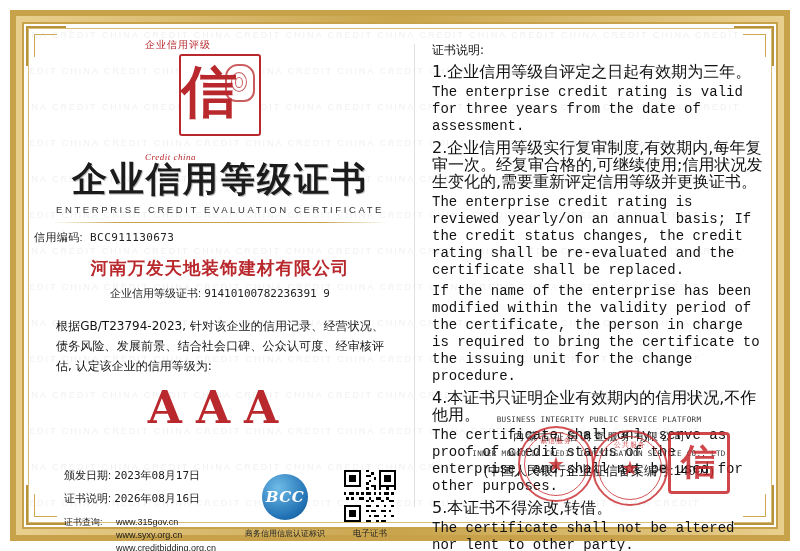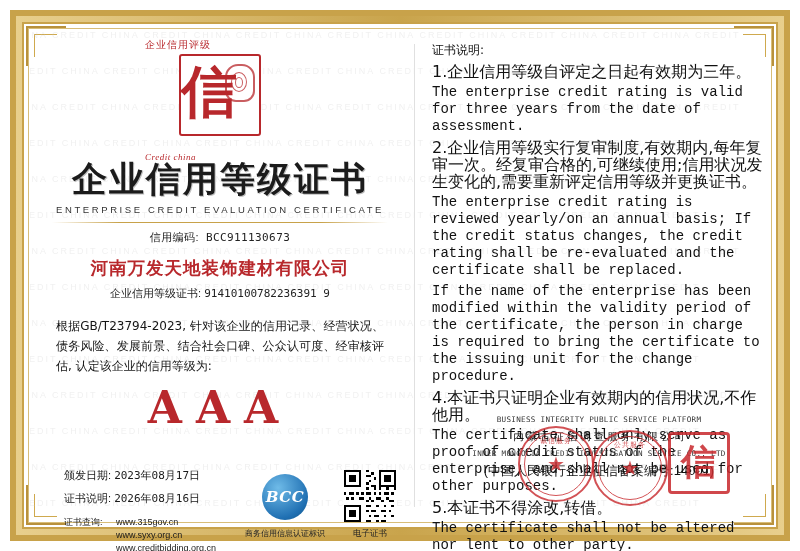--- a/index.html
+++ b/index.html
@@ -123,21 +123,21 @@
     position:absolute;top:170px;left:0;width:100%;text-align:center;
     font-size:9.5px;color:#333;letter-spacing:2.6px;
   }
   .title-rule{
     position:absolute;top:188px;left:18px;right:18px;height:1px;
     background:linear-gradient(90deg,rgba(200,162,74,0) 0%,#c8a24a 20%,#c8a24a 80%,rgba(200,162,74,0) 100%);
   }
 
   
   .code-line{
-    position:absolute;top:196px;left:0;width:100%;text-align:center;
+    position:absolute;top:196px;left:0;width:100%;
     font-size:11px;color:#222;letter-spacing:.4px;
     font-family:"DejaVu Sans Mono",monospace;
   }
   .code-line .lbl{font-family:"Liberation Sans",sans-serif;}
   .company{
     position:absolute;top:222px;left:0;width:100%;text-align:center;
     font-size:17.5px;font-weight:bold;color:#b8282c;
     font-family:"DejaVu Serif",serif;letter-spacing:1px;
   }
   .usci{

